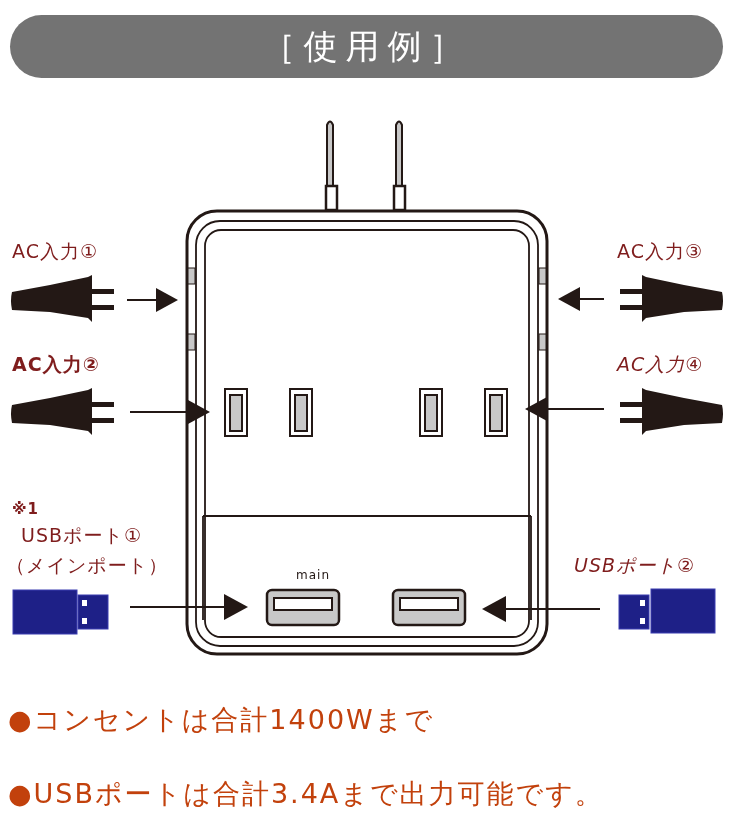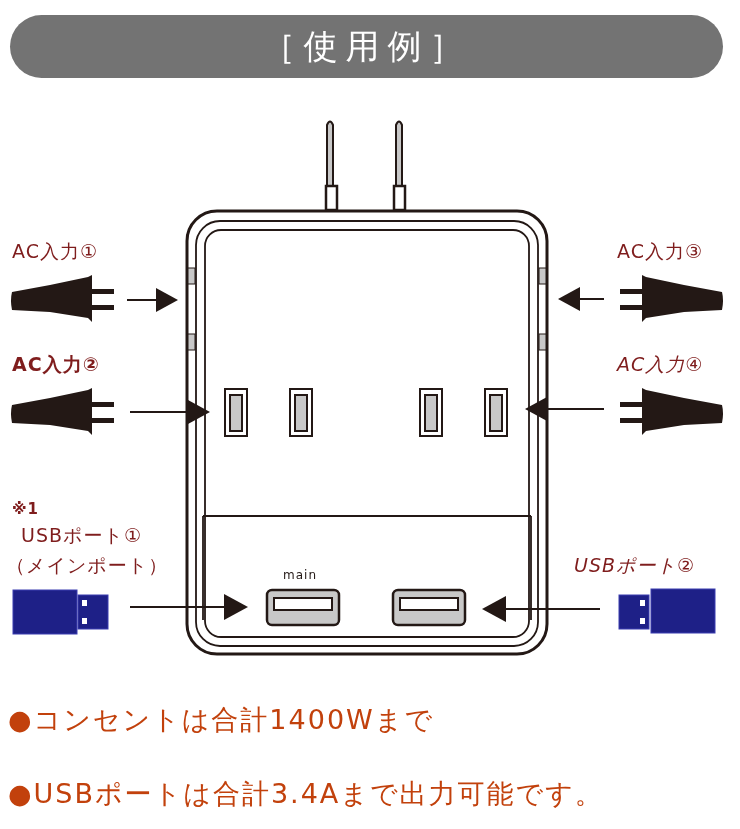--- a/index.html
+++ b/index.html
@@ -5,21 +5,21 @@
   html, body { margin: 0; padding: 0; background: #ffffff; }
   body { width: 740px; height: 829px; position: relative; overflow: hidden;
          font-family: "DejaVu Sans", "Liberation Sans", sans-serif; color: #231815; }
   .banner { position: absolute; left: 10px; top: 15px; width: 713px; height: 63px;
             background: #737373; border-radius: 32px; display: flex; align-items: center; justify-content: center; }
   .banner-title { color: #ffffff; font-size: 34px; letter-spacing: 8px; font-weight: normal; }
   .label { position: absolute; font-size: 19px; color: #7f1d1d; letter-spacing: 1px; white-space: nowrap; }
   .label.small { font-size: 18px; }
   svg.diagram { position: absolute; left: 0; top: 0; }
   .note { position: absolute; left: 8px; font-size: 27px; font-weight: normal; color: #c2410c; letter-spacing: 2px; white-space: nowrap; }
-  .main-label { position: absolute; left: 283px; top: 568px; font-size: 12px; color: #231815; letter-spacing: 1px; }
+  .main-label { position: absolute; left: 296px; top: 568px; font-size: 12px; color: #231815; letter-spacing: 1px; }
 </style>
 </head>
 <body>
 
 <div class="banner">
   <span class="banner-title">［使用例］</span>
 </div>
 
 <svg class="diagram" width="740" height="829" viewBox="0 0 740 829">
 

